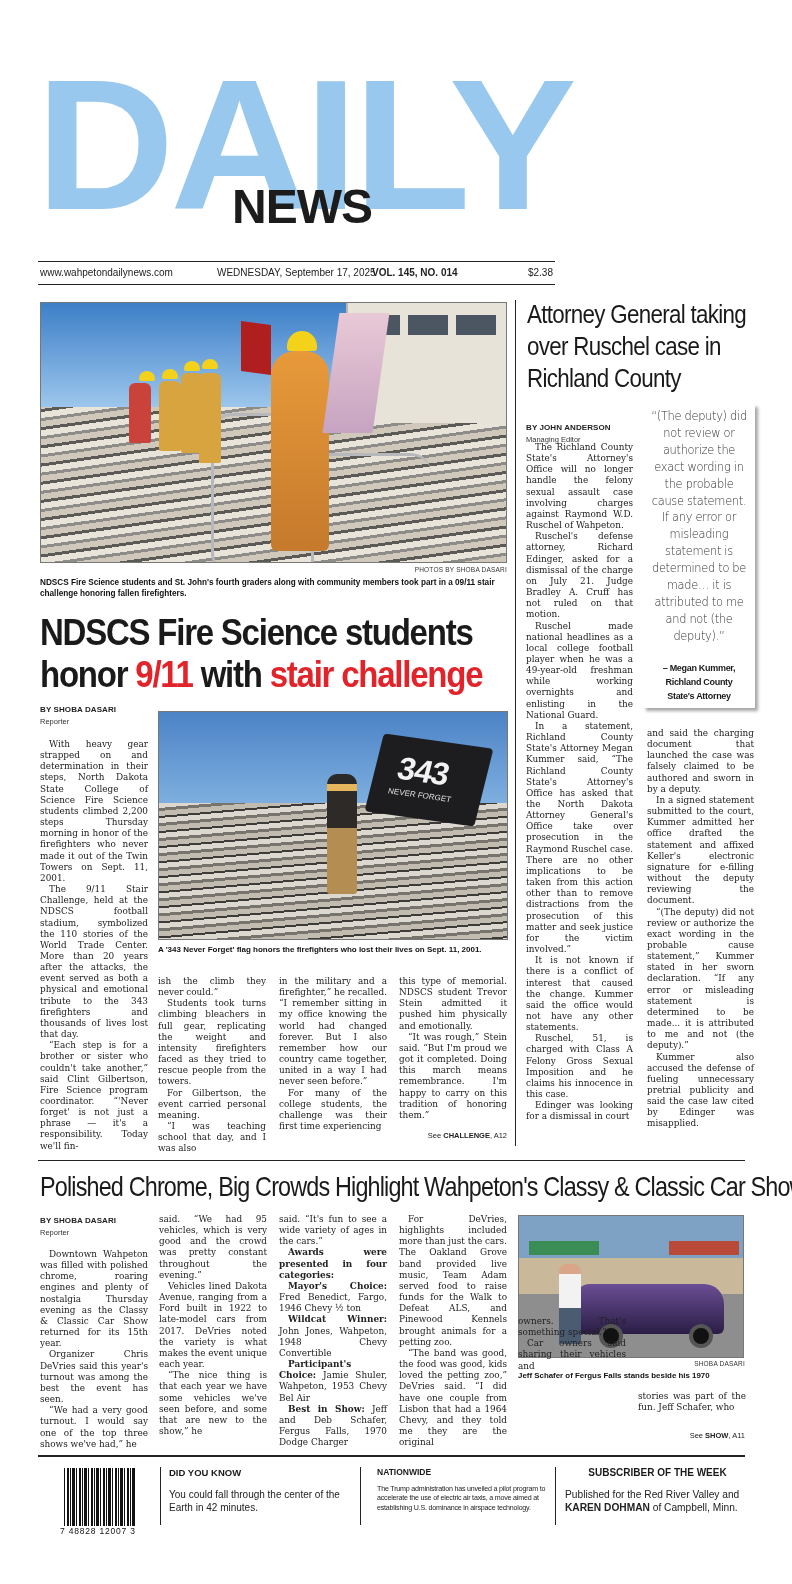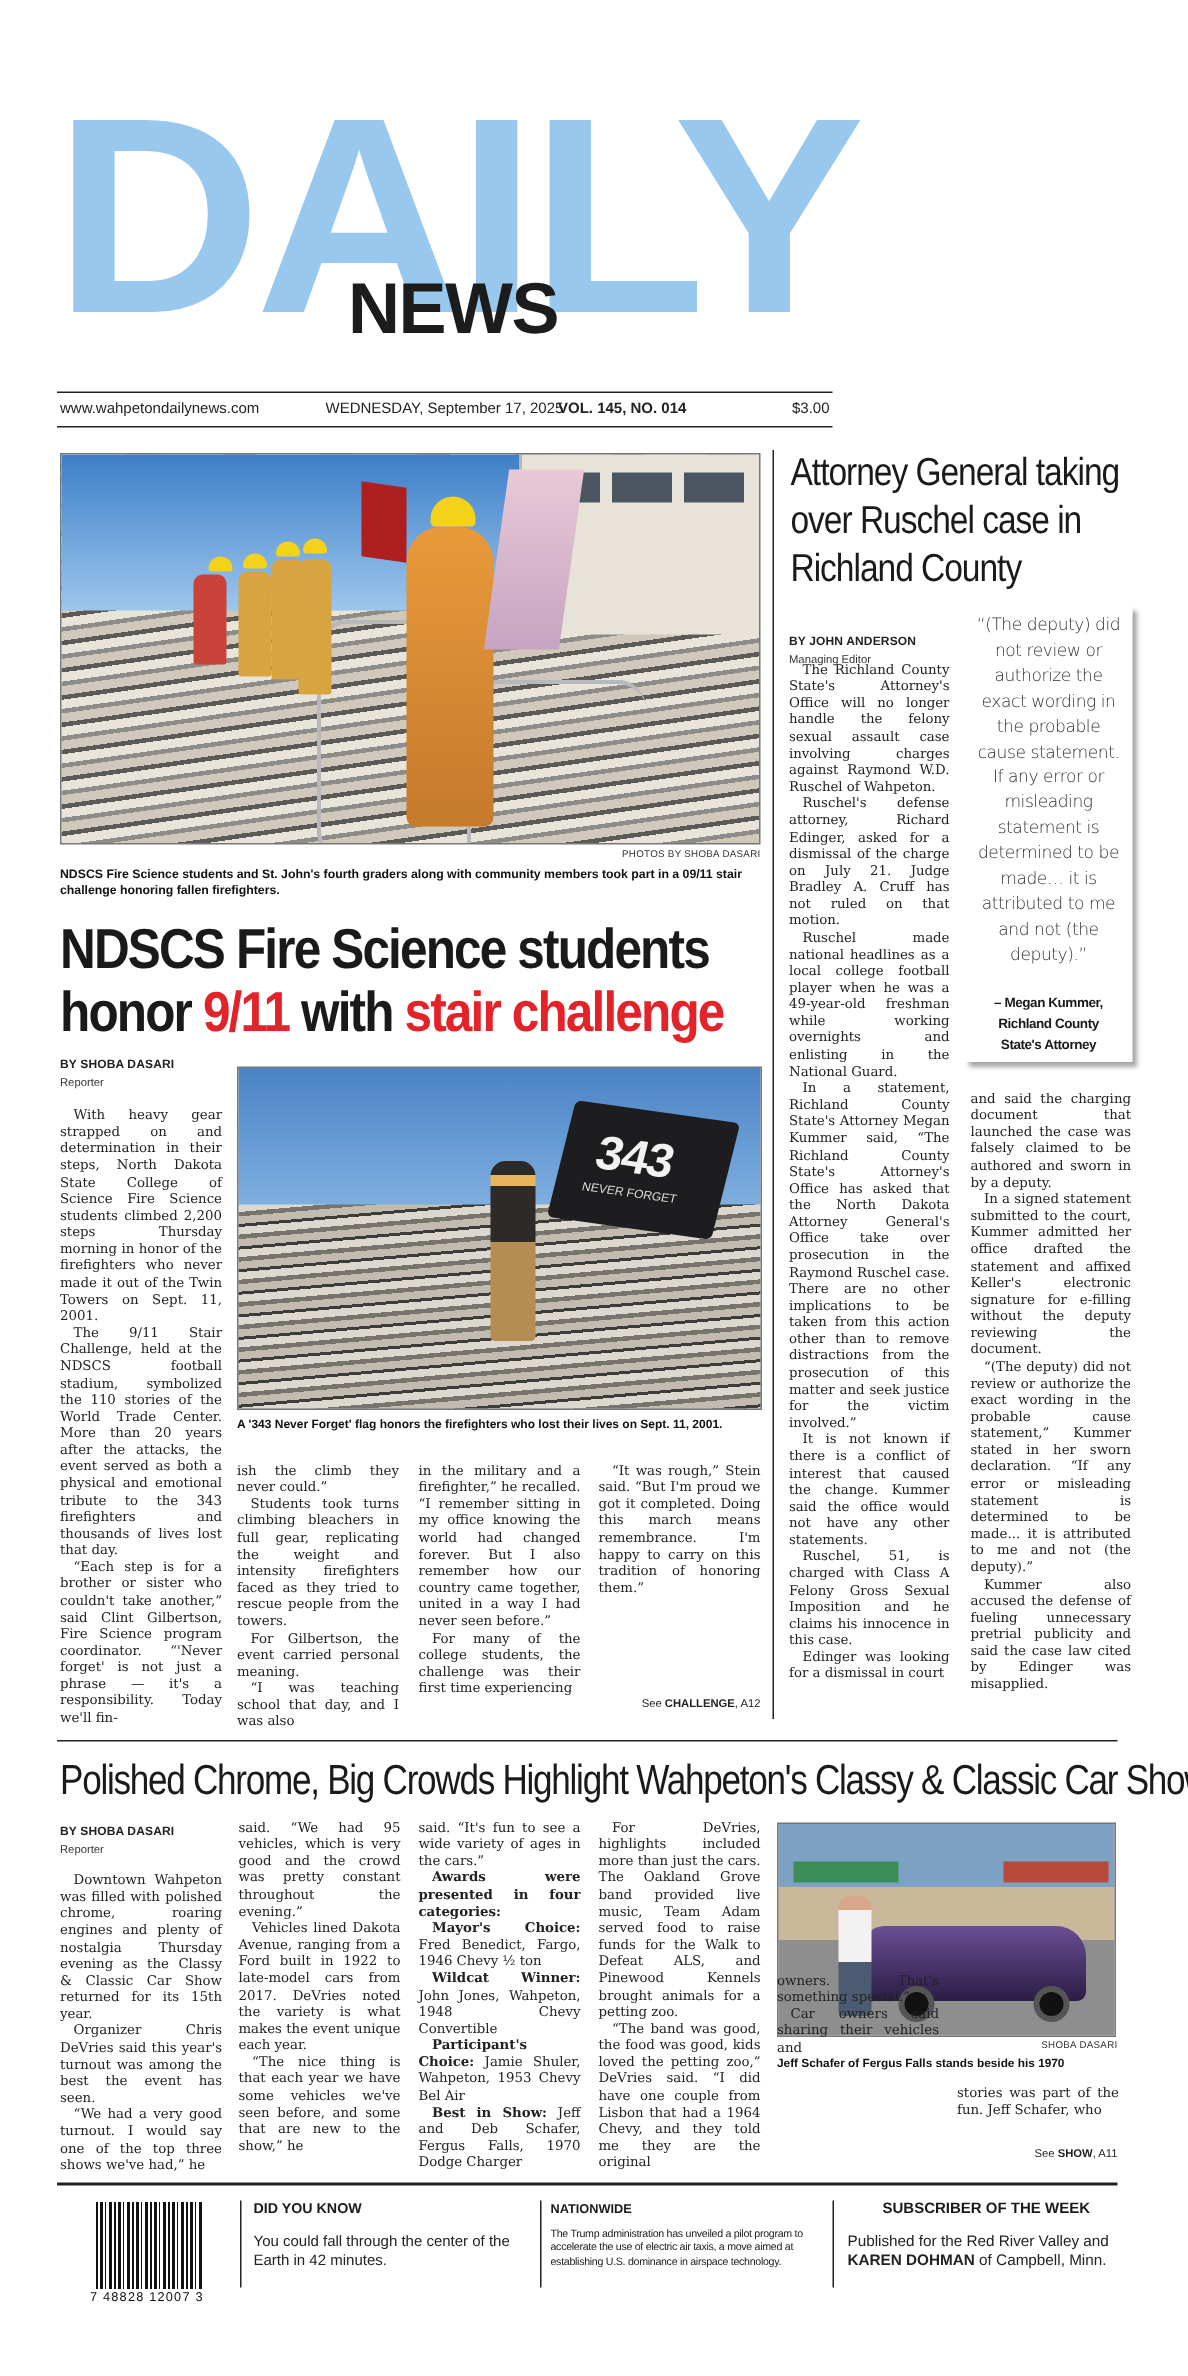--- a/index.html
+++ b/index.html
@@ -79,21 +79,21 @@
 </head>
 <body>
 
 <div class="abs mast-daily">DAILY</div>
 <div class="abs mast-news">NEWS</div>
 
 <div class="abs dateline">
   <span style="left:2px;">www.wahpetondailynews.com</span>
   <span style="left:179px;">WEDNESDAY, September 17, 2025</span>
   <span style="left:334px; font-weight:700;">VOL. 145, NO. 014</span>
-  <span style="right:2px;">$3.00</span>
+  <span style="right:2px;">$2.38</span>
 </div>
 
 <div class="photo photo1">
   <div class="sky"></div>
   <div class="bldg">
     <i style="left:12px; top:12px; width:40px;"></i>
     <i style="left:60px; top:12px; width:40px;"></i>
     <i style="left:108px; top:12px; width:40px;"></i>
   </div>
   <div class="rail" style="left:170px; top:110px; width:90px; height:160px; border-right:none; border-bottom:none;"></div>
@@ -143,20 +143,21 @@
   <p class="noindent">ish the climb they never could.”</p>
   <p>Students took turns climbing bleachers in full gear, replicating the weight and intensity firefighters faced as they tried to rescue people from the towers.</p>
   <p>For Gilbertson, the event carried personal meaning.</p>
   <p>“I was teaching school that day, and I was also</p>
 </div>
 <div class="col" style="left:279px; top:976px; width:108px;">
   <p class="noindent">in the military and a firefighter,” he recalled. “I remember sitting in my office knowing the world had changed forever. But I also remember how our country came together, united in a way I had never seen before.”</p>
   <p>For many of the college students, the challenge was their first time experiencing</p>
 </div>
 <div class="col" style="left:399px; top:976px; width:108px;">
+  <p class="noindent">this type of memorial. NDSCS student Trevor Stein admitted it pushed him physically and emotionally.</p>
   <p>“It was rough,” Stein said. “But I'm proud we got it completed. Doing this march means remembrance. I'm happy to carry on this tradition of honoring them.”</p>
 </div>
 <div class="abs jump" style="left:399px; top:1131px; width:108px;">
   <span>See </span><b>CHALLENGE</b><span>, A12</span>
 </div>
 
 <div class="vrule" style="left:515px; top:300px; height:846px;"></div>
 
 <div class="abs hed-side">
   <div>Attorney General taking</div>
@@ -256,21 +257,21 @@
   <div class="num">7  48828 12007  3</div>
 </div>
 
 <div class="vrule" style="left:160px; top:1467px; height:58px;"></div>
 <div class="abs" style="left:169px; top:1467px; width:180px;">
   <div class="foot-title">DID YOU KNOW</div>
   <div class="foot-body" style="margin-top:10px;">You could fall through the center of the Earth in 42 minutes.</div>
 </div>
 
 <div class="vrule" style="left:360px; top:1467px; height:58px;"></div>
-<div class="abs" style="left:367px; top:1467px; width:175px;">
+<div class="abs" style="left:377px; top:1467px; width:175px;">
   <div class="foot-title" style="font-size:8.5px;">NATIONWIDE</div>
   <div class="foot-small" style="margin-top:8px;">The Trump administration has unveiled a pilot program to accelerate the use of electric air taxis, a move aimed at establishing U.S. dominance in airspace technology.</div>
 </div>
 
 <div class="vrule" style="left:555px; top:1467px; height:58px;"></div>
 <div class="abs" style="left:565px; top:1467px; width:185px;">
   <div class="foot-title" style="font-size:10px;text-align:center;">SUBSCRIBER OF THE WEEK</div>
   <div class="foot-body" style="margin-top:10px; font-size:10.2px;"><span>Published for the Red River Valley and </span><b>KAREN DOHMAN</b><span> of Campbell, Minn.</span></div>
 </div>
 

